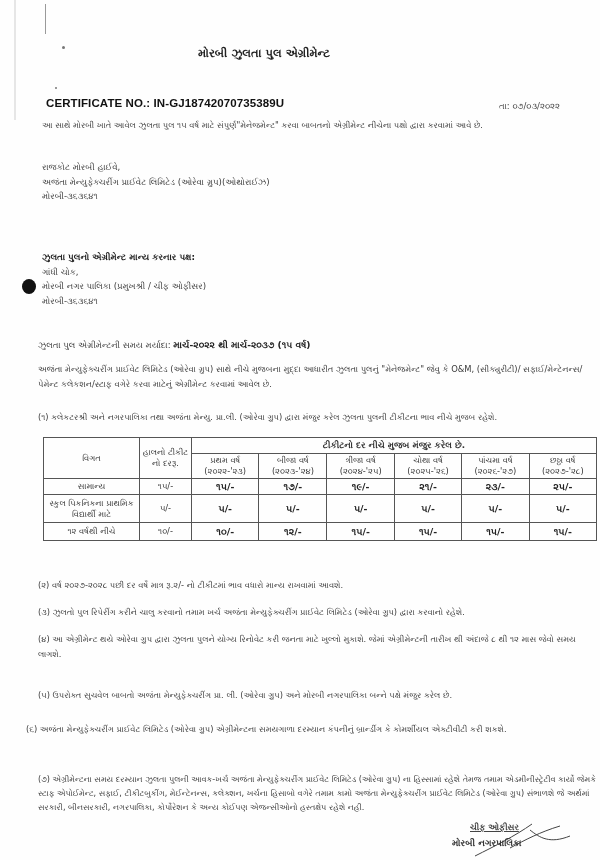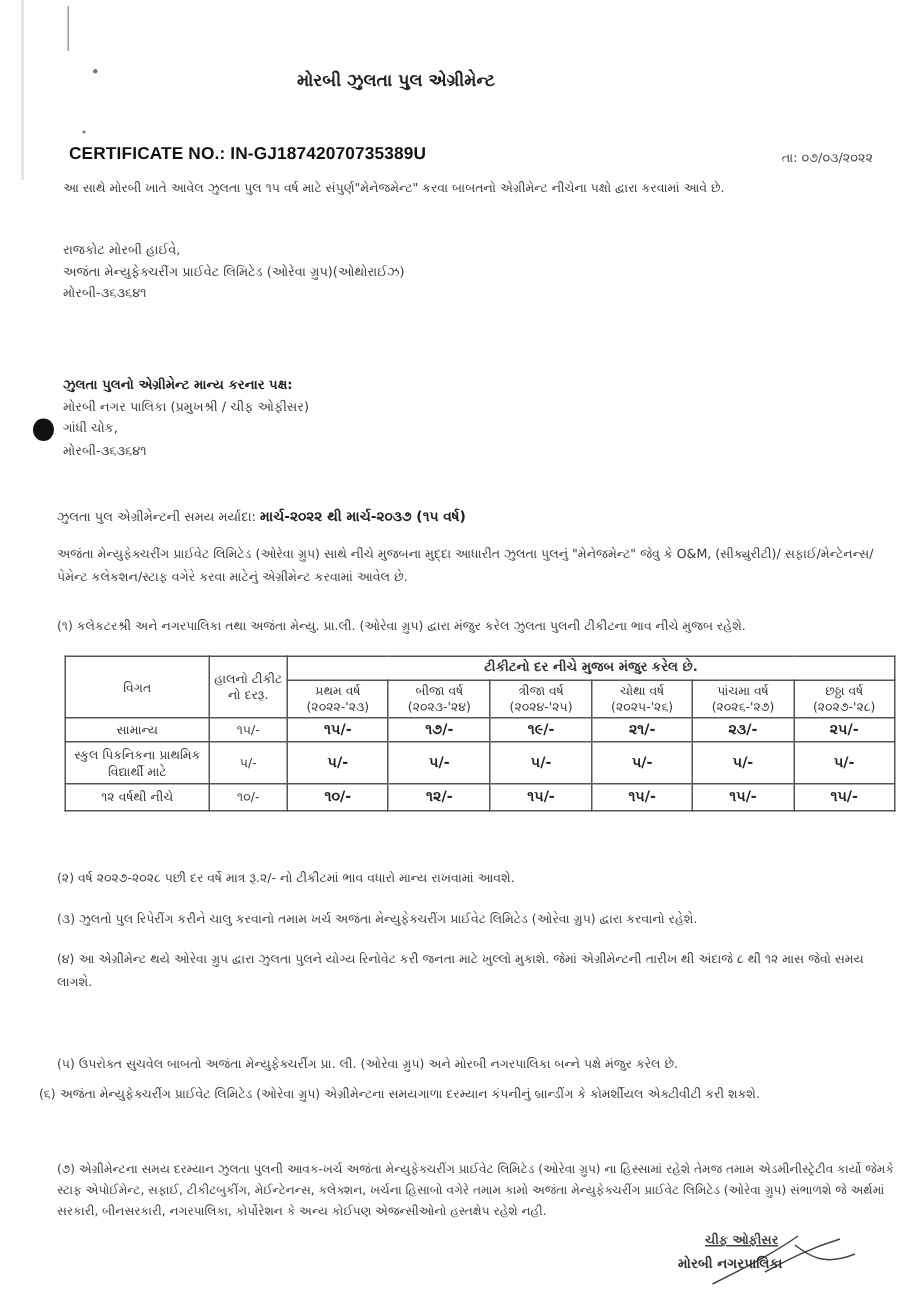--- a/index.html
+++ b/index.html
@@ -4,21 +4,21 @@
   <style>
     * { box-sizing: border-box; margin: 0; padding: 0; }
     html, body { width: 600px; height: 860px; background: #ffffff; overflow: hidden; }
     body { font-family: "DejaVu Sans", sans-serif; color: #2a2a2a; position: relative; }
     .page { position: absolute; left: 0; top: 0; width: 600px; height: 860px; background: #fefefe; }
     .left-edge { position: absolute; left: 14px; top: 0; width: 2px; height: 120px; background: #e6e6e6; }
     .punch-mark { position: absolute; left: 45px; top: 4px; width: 1px; height: 30px; background: #9a9a9a; }
     .dot { position: absolute; width: 3px; height: 3px; border-radius: 50%; background: #777; }
     .title { position: absolute; top: 46px; left: 0; width: 528px; text-align: center; font-size: 11.5px; font-weight: bold; color: #222; }
     .cert { position: absolute; top: 97px; left: 46px; font-family: "Liberation Sans", sans-serif; font-size: 11.5px; font-weight: bold; color: #111; letter-spacing: 0.1px; }
-    .date { position: absolute; top: 101px; right: 18px; font-size: 8.5px; color: #444; }
+    .date { position: absolute; top: 101px; right: 40px; font-size: 8.5px; color: #444; }
     .para { position: absolute; font-size: 8.6px; line-height: 14.5px; color: #3a3a3a; }
     .bold { font-weight: bold; color: #222; }
     .block-head { font-weight: bold; font-size: 8.8px; color: #222; }
     .bullet-dot { position: absolute; left: 22px; top: 279px; width: 14px; height: 15px; border-radius: 50%; background: #111; }
     table.rates { position: absolute; left: 43px; top: 437px; width: 554px; border-collapse: collapse; font-size: 8.3px; color: #333; }
     table.rates td, table.rates th { border: 1px solid #555; text-align: center; vertical-align: middle; font-weight: normal; padding: 1px 2px; line-height: 11px; }
     table.rates th.group { font-weight: bold; font-size: 8.8px; height: 16px; }
     table.rates td.val { font-weight: bold; font-size: 9.5px; color: #222; }
     table.rates td.cat { font-size: 8.3px; }
     .sig { position: absolute; left: 470px; top: 818px; width: 110px; height: 40px; }
@@ -44,22 +44,22 @@
   <div class="para" style="top:160px;left:42px;width:520px;">
     <div>રાજકોટ મોરબી હાઈવે,</div>
     <div>અજંતા મેન્યુફેક્ચરીંગ પ્રાઈવેટ લિમિટેડ (ઓરેવા ગ્રુપ)(ઓથોરાઈઝ)</div>
     <div>મોરબી-૩૬૩૬૪૧</div>
   </div>
 
   <div class="bullet-dot"></div>
 
   <div class="para" style="top:250px;left:42px;width:520px;">
     <div class="block-head">ઝુલતા પુલનો એગ્રીમેન્ટ માન્ય કરનાર પક્ષ:</div>
+    <div>ગાંધી ચોક,</div>
     <div>મોરબી નગર પાલિકા (પ્રમુખશ્રી / ચીફ ઓફીસર)</div>
-    <div>ગાંધી ચોક,</div>
     <div>મોરબી-૩૬૩૬૪૧</div>
   </div>
 
   <div class="para" style="top:338px;left:38px;width:555px;">
     <span>ઝુલતા પુલ એગ્રીમેન્ટની સમય મર્યાદા:</span>
     <span class="bold" style="font-size:9.2px;">માર્ચ-૨૦૨૨ થી માર્ચ-૨૦૩૭ (૧૫ વર્ષ)</span>
   </div>
 
   <div class="para" style="top:362px;left:38px;width:558px;font-size:8.4px;">અજંતા મેન્યુફેક્ચરીંગ પ્રાઈવેટ લિમિટેડ (ઓરેવા ગ્રુપ) સાથે નીચે મુજબના મુદ્દા આધારીત ઝુલતા પુલનું "મેનેજમેન્ટ" જેવુ કે O&amp;M, (સીક્યુરીટી)/ સફાઈ/મેન્ટેનન્સ/પેમેન્ટ કલેકશન/સ્ટાફ વગેરે કરવા માટેનું એગ્રીમેન્ટ કરવામાં આવેલ છે.</div>
 
@@ -127,21 +127,21 @@
       <td class="val">૧૫/-</td>
       <td class="val">૧૫/-</td>
       <td class="val">૧૫/-</td>
     </tr>
   </tbody>
     </table>
 
   <div class="para" style="top:578px;left:38px;width:560px;font-size:8.3px;">(૨) વર્ષ ૨૦૨૭-૨૦૨૮ પછી દર વર્ષે માત્ર રૂ.૨/- નો ટીકીટમાં ભાવ વધારો માન્ય રાખવામાં આવશે.</div>
   <div class="para" style="top:605px;left:38px;width:560px;font-size:8.3px;">(૩) ઝુલતો પુલ રિપેરીંગ કરીને ચાલુ કરવાનો તમામ ખર્ચ અજંતા મેન્યુફેક્ચરીંગ પ્રાઈવેટ લિમિટેડ (ઓરેવા ગ્રુપ) દ્વારા કરવાનો રહેશે.</div>
   <div class="para" style="top:632px;left:38px;width:558px;font-size:8.3px;">(૪) આ એગ્રીમેન્ટ થયે ઓરેવા ગ્રુપ દ્વારા ઝુલતા પુલને યોગ્ય રિનોવેટ કરી જનતા માટે ખુલ્લો મુકાશે. જેમાં એગ્રીમેન્ટની તારીખ થી અંદાજે ૮ થી ૧૨ માસ જેવો સમય લાગશે.</div>
-  <div class="para" style="top:688px;left:38px;width:560px;font-size:8.3px;margin-top:14px;">(૫) ઉપરોક્ત સુચવેલ બાબતો અજંતા મેન્યુફેક્ચરીંગ પ્રા. લી. (ઓરેવા ગ્રુપ) અને મોરબી નગરપાલિકા બન્ને પક્ષે મંજુર કરેલ છે.</div>
+  <div class="para" style="top:688px;left:38px;width:560px;font-size:8.3px;">(૫) ઉપરોક્ત સુચવેલ બાબતો અજંતા મેન્યુફેક્ચરીંગ પ્રા. લી. (ઓરેવા ગ્રુપ) અને મોરબી નગરપાલિકા બન્ને પક્ષે મંજુર કરેલ છે.</div>
   <div class="para" style="top:722px;left:26px;width:540px;font-size:8.3px;">(૬) અજંતા મેન્યુફેક્ચરીંગ પ્રાઈવેટ લિમિટેડ (ઓરેવા ગ્રુપ) એગ્રીમેન્ટના સમયગાળા દરમ્યાન કંપનીનું બ્રાન્ડીંગ કે કોમર્શીયલ એક્ટીવીટી કરી શકશે.</div>
   <div class="para" style="top:772px;left:38px;width:560px;font-size:8.1px;line-height:14px;">(૭) એગ્રીમેન્ટના સમય દરમ્યાન ઝુલતા પુલની આવક-ખર્ચ અજંતા મેન્યુફેક્ચરીંગ પ્રાઈવેટ લિમિટેડ (ઓરેવા ગ્રુપ) ના હિસ્સામાં રહેશે તેમજ તમામ એડમીનીસ્ટ્રેટીવ કાર્યો જેમકે સ્ટાફ એપોઈમેન્ટ, સફાઈ, ટીકીટબુકીંગ, મેઈન્ટેનન્સ, કલેક્શન, ખર્ચના હિસાબો વગેરે તમામ કામો અજંતા મેન્યુફેક્ચરીંગ પ્રાઈવેટ લિમિટેડ (ઓરેવા ગ્રુપ) સંભાળશે જે અર્થમાં સરકારી, બીનસરકારી, નગરપાલિકા, કોર્પોરેશન કે અન્ય કોઈપણ એજન્સીઓનો હસ્તક્ષેપ રહેશે નહી.</div>
 
   <svg class="sig" viewBox="0 0 110 40">
     <path d="M5 38 C 25 28, 45 18, 62 6 M40 30 C 55 22, 70 14, 90 8 M60 12 C 70 20, 80 26, 100 18" stroke="#444" stroke-width="1" fill="none"></path>
   </svg>
   <div class="sig-line1">ચીફ ઓફીસર</div>
   <div class="sig-stamp">મોરબી નગરપાલિકા</div>
 </div>
 

